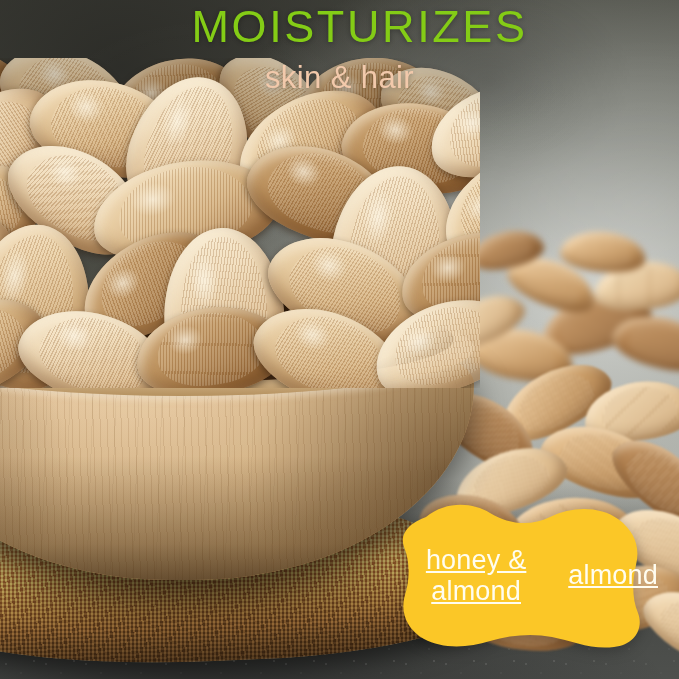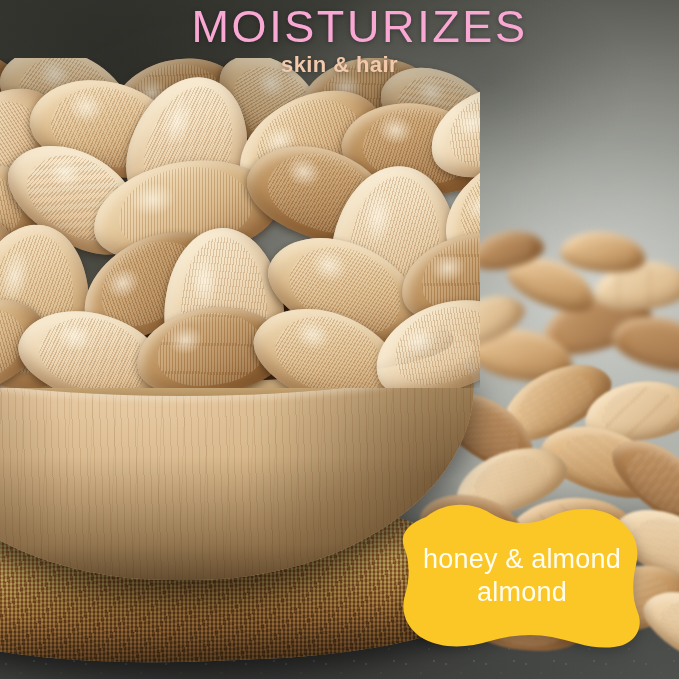--- a/index.html
+++ b/index.html
@@ -187,43 +187,44 @@
     display:block;
     color:#ffffff;
     font-size:45px;
     font-weight:400;
     letter-spacing:2.6px;
     line-height:1.02;
     text-shadow:0 1px 5px rgba(0,0,0,.32);
   }
   #subhead{
     display:block;
-    margin-top:3px;
+    margin-top:12px;
     color:#f2c9ab;
-    font-size:22px;
-    font-weight:700;
+    font-size:31px;
+    font-weight:400;
     letter-spacing:.4px;
     line-height:1.06;
     text-shadow:0 1px 5px rgba(0,0,0,.30);
   }
 
   
   #badge{
     position:absolute;left:386px;top:503px;width:272px;height:146px;
   }
   #badge svg{position:absolute;inset:0;width:100%;height:100%;overflow:visible;
     filter:drop-shadow(0 3px 7px rgba(0,0,0,.26));}
   #badge-text{
     position:absolute;inset:0;
-    display:flex;flex-direction:column;align-items:center;justify-content:center;
+    display:flex;flex-direction:row;align-items:center;justify-content:center;
     gap:2px;
     color:#fffdf0;
     text-align:center;
     line-height:1.16;
     pointer-events:none;
+    text-decoration:underline;
   }
   #badge-line1{font-size:27px;font-weight:400;letter-spacing:.2px;}
   #badge-line2{font-size:27px;font-weight:400;letter-spacing:.2px;}
 
 </style>
 </head>
 <body>
 
 <div id="stage">
 
@@ -305,21 +306,21 @@
 
       <div class="almond" style="left:18px;top:248px;width:150px;height:86px;transform:rotate(-26deg);"></div>
       <div class="almond p" style="left:138px;top:256px;width:152px;height:86px;transform:rotate(16deg);"></div>
       <div class="almond d" style="left:256px;top:250px;width:150px;height:86px;transform:rotate(-8deg);"></div>
       <div class="almond" style="left:372px;top:256px;width:156px;height:88px;transform:rotate(22deg);"></div>
       <div class="almond p" style="left:492px;top:246px;width:148px;height:86px;transform:rotate(-20deg);"></div>
     </div>
   </div>
 
   <div id="title-block">
-    <span id="headline" style="color: #f9a8d4; margin-left: 40px;">MOISTURIZES</span>
+    <span id="headline" style="color: #84cc16; margin-left: 40px;">MOISTURIZES</span>
     <span id="subhead" style="color: rgb(242, 201, 171);">skin &amp; hair</span>
   </div>
 
   <div id="badge">
     <svg viewBox="0 0 272 146" preserveAspectRatio="none" aria-hidden="true">
       <path d="
         M 40 14
         C 60 -2, 86 -1, 104 10
         C 122 21, 144 24, 164 14
         C 186 3, 214 3, 232 16

